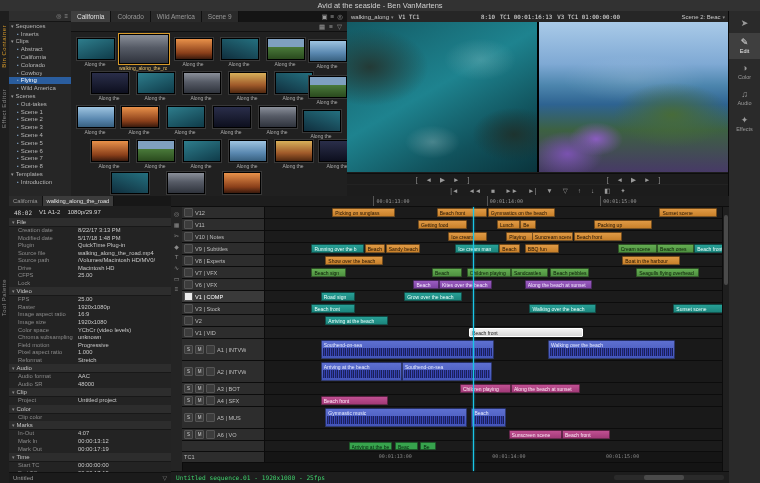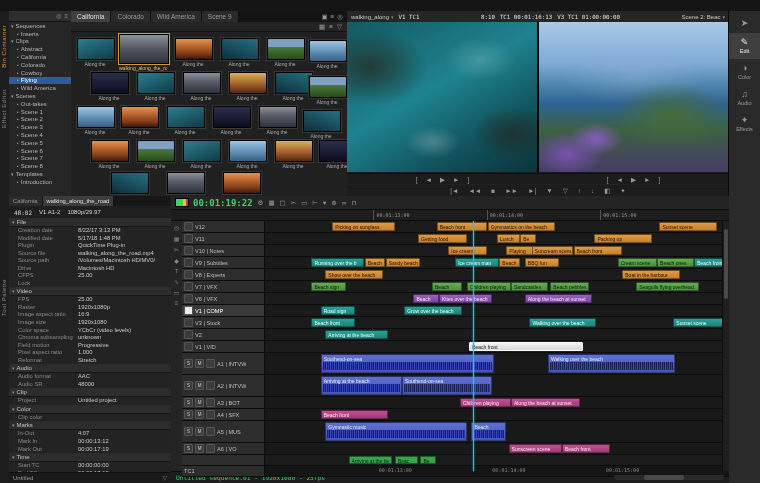--- a/index.html
+++ b/index.html
@@ -140,20 +140,23 @@
   .tl-status{height:11px;flex:none;background:#1d1d1d;border-top:1px solid #0c0c0c;display:flex;align-items:center;padding:0 5px;}
   .seq-info{font-size:6.2px;color:#3fd06c;font-family:"DejaVu Sans Mono",monospace;white-space:nowrap;}
   .hscroll{margin-left:auto;width:110px;height:5px;background:#2a2a2a;border-radius:2px;position:relative;}
   .hthumb{position:absolute;left:30px;width:40px;top:0;bottom:0;background:#4a4a4a;border-radius:2px;}
 </style>
 </head>
 <body>
 
 <div id="app">
 
+  <div class="titlebar">
+    <span>Avid at the seaside - Ben VanMartens</span>
+  </div>
 
   <div class="left-strip">
       <div class="vtab active" style="top: 14px;">Bin Container</div>
       <div class="vtab" style="top: 78px;">Effect Editor</div>
       <div class="vtab" style="top: 268px;">Tool Palette</div>
     </div>
 
   <div class="project">
     <div class="project-toolbar">
         <span class="pticon">◎</span>
@@ -598,36 +601,20 @@
           <span class="ival">00:00:17:19</span>
         </div>
       </div>
     <div class="insp-footer">
       <span>Untitled</span>
       <span class="ficon">▽</span>
     </div>
   </div>
 
   <div class="timeline">
-    <div class="tl-top">
-      <span class="meter"></span>
-      <span class="tl-tc mono">00:01:19:22</span>
-      <span style="display:flex;gap:3px;">
-          <span class="tlicon">⚙</span>
-          <span class="tlicon">▦</span>
-          <span class="tlicon">▢</span>
-          <span class="tlicon">✂</span>
-          <span class="tlicon">▭</span>
-          <span class="tlicon">⊢</span>
-          <span class="tlicon">▾</span>
-          <span class="tlicon">⊕</span>
-          <span class="tlicon">∞</span>
-          <span class="tlicon">⊓</span>
-        </span>
-    </div>
     <div class="tl-ruler">
       <div class="ruler-lane">
           <span class="tick" style="left: 24.5%;">00:01:13:00</span>
           <span class="tick" style="left: 49%;">00:01:14:00</span>
           <span class="tick" style="left: 73.5%;">00:01:15:00</span>
         </div>
     </div>
     <div class="tl-body">
       <div class="tl-toolstrip">
           <span class="stripicon">◎</span>

